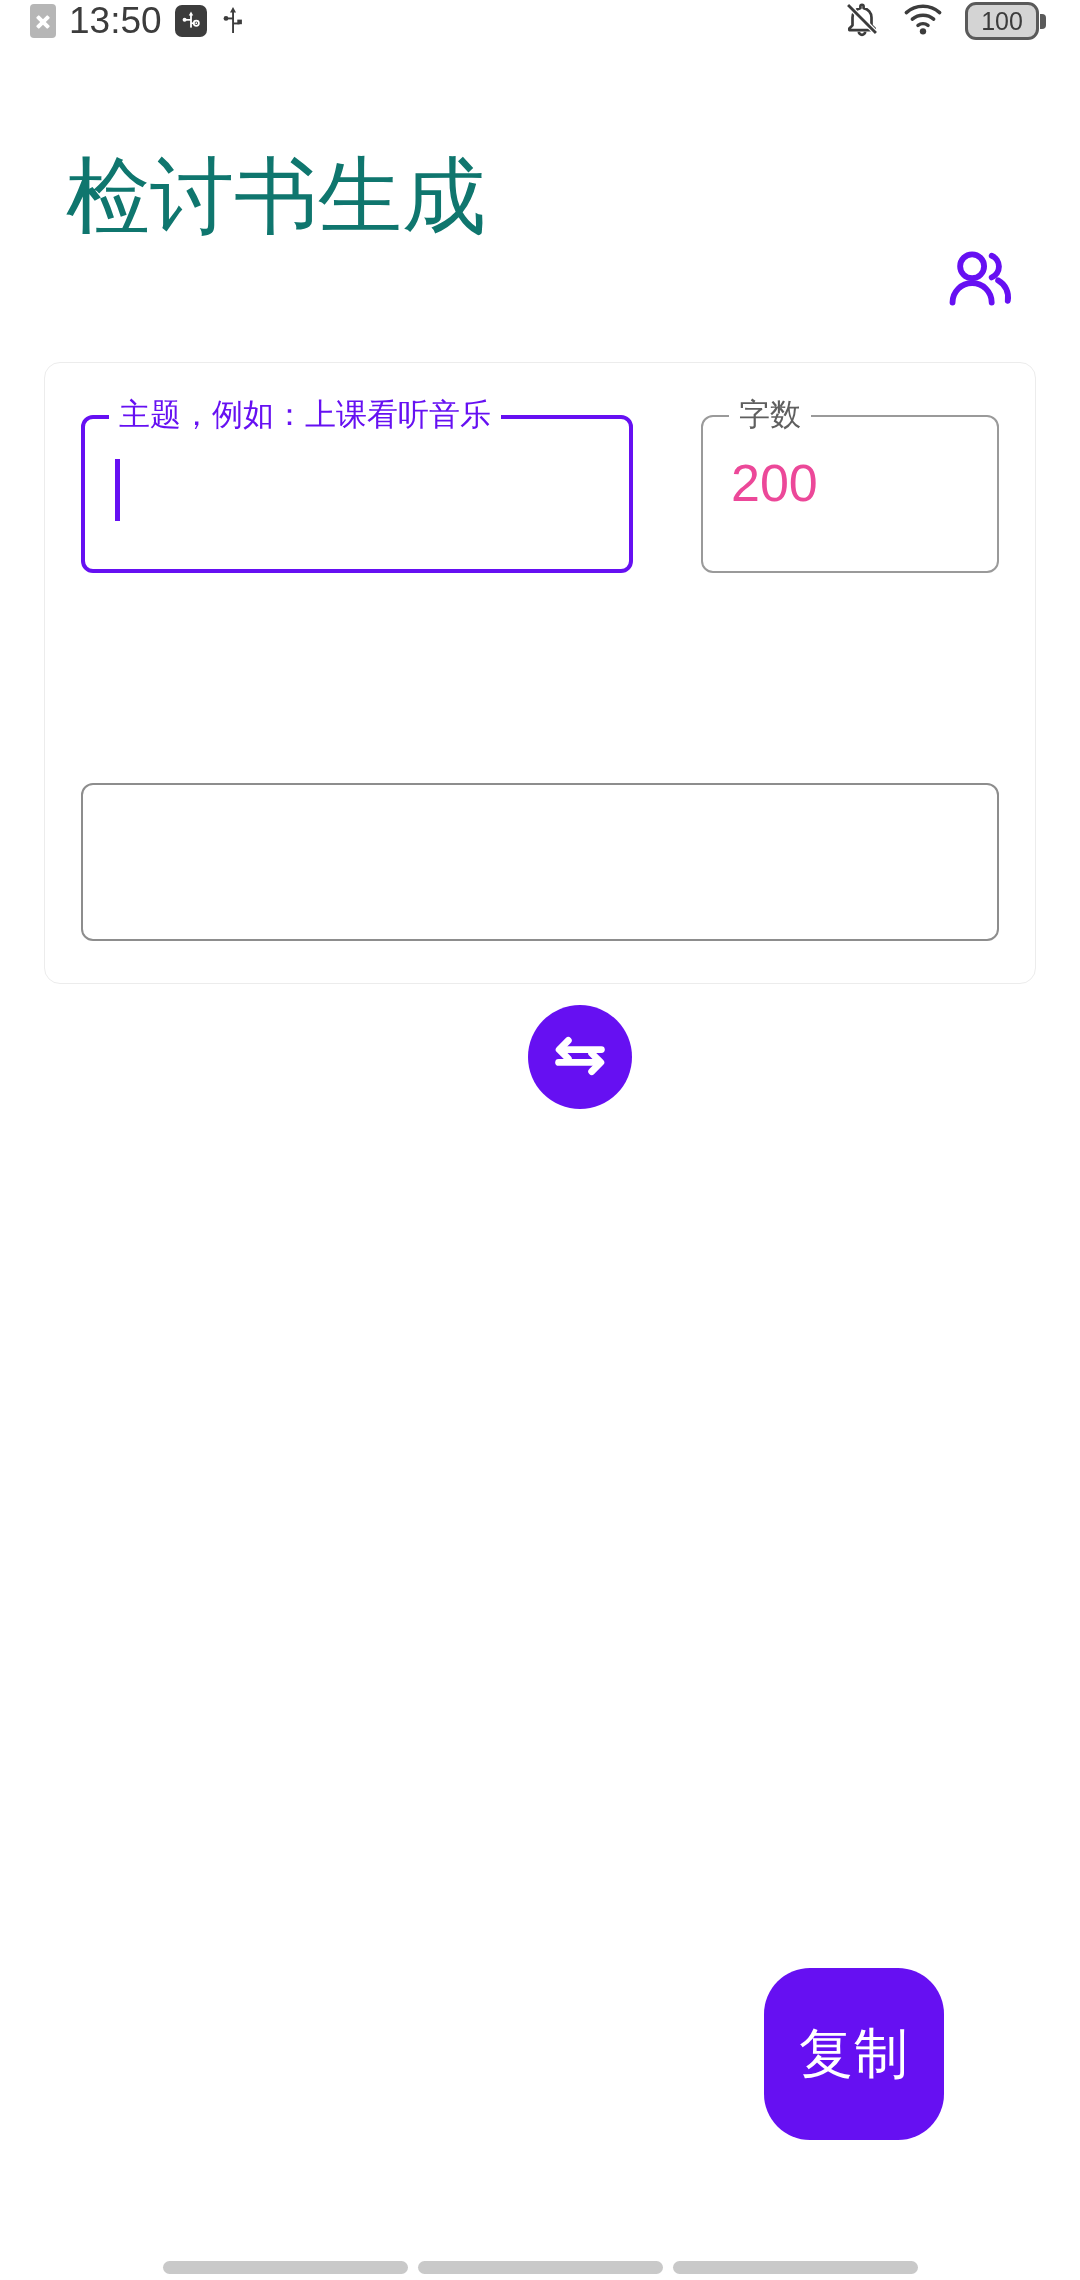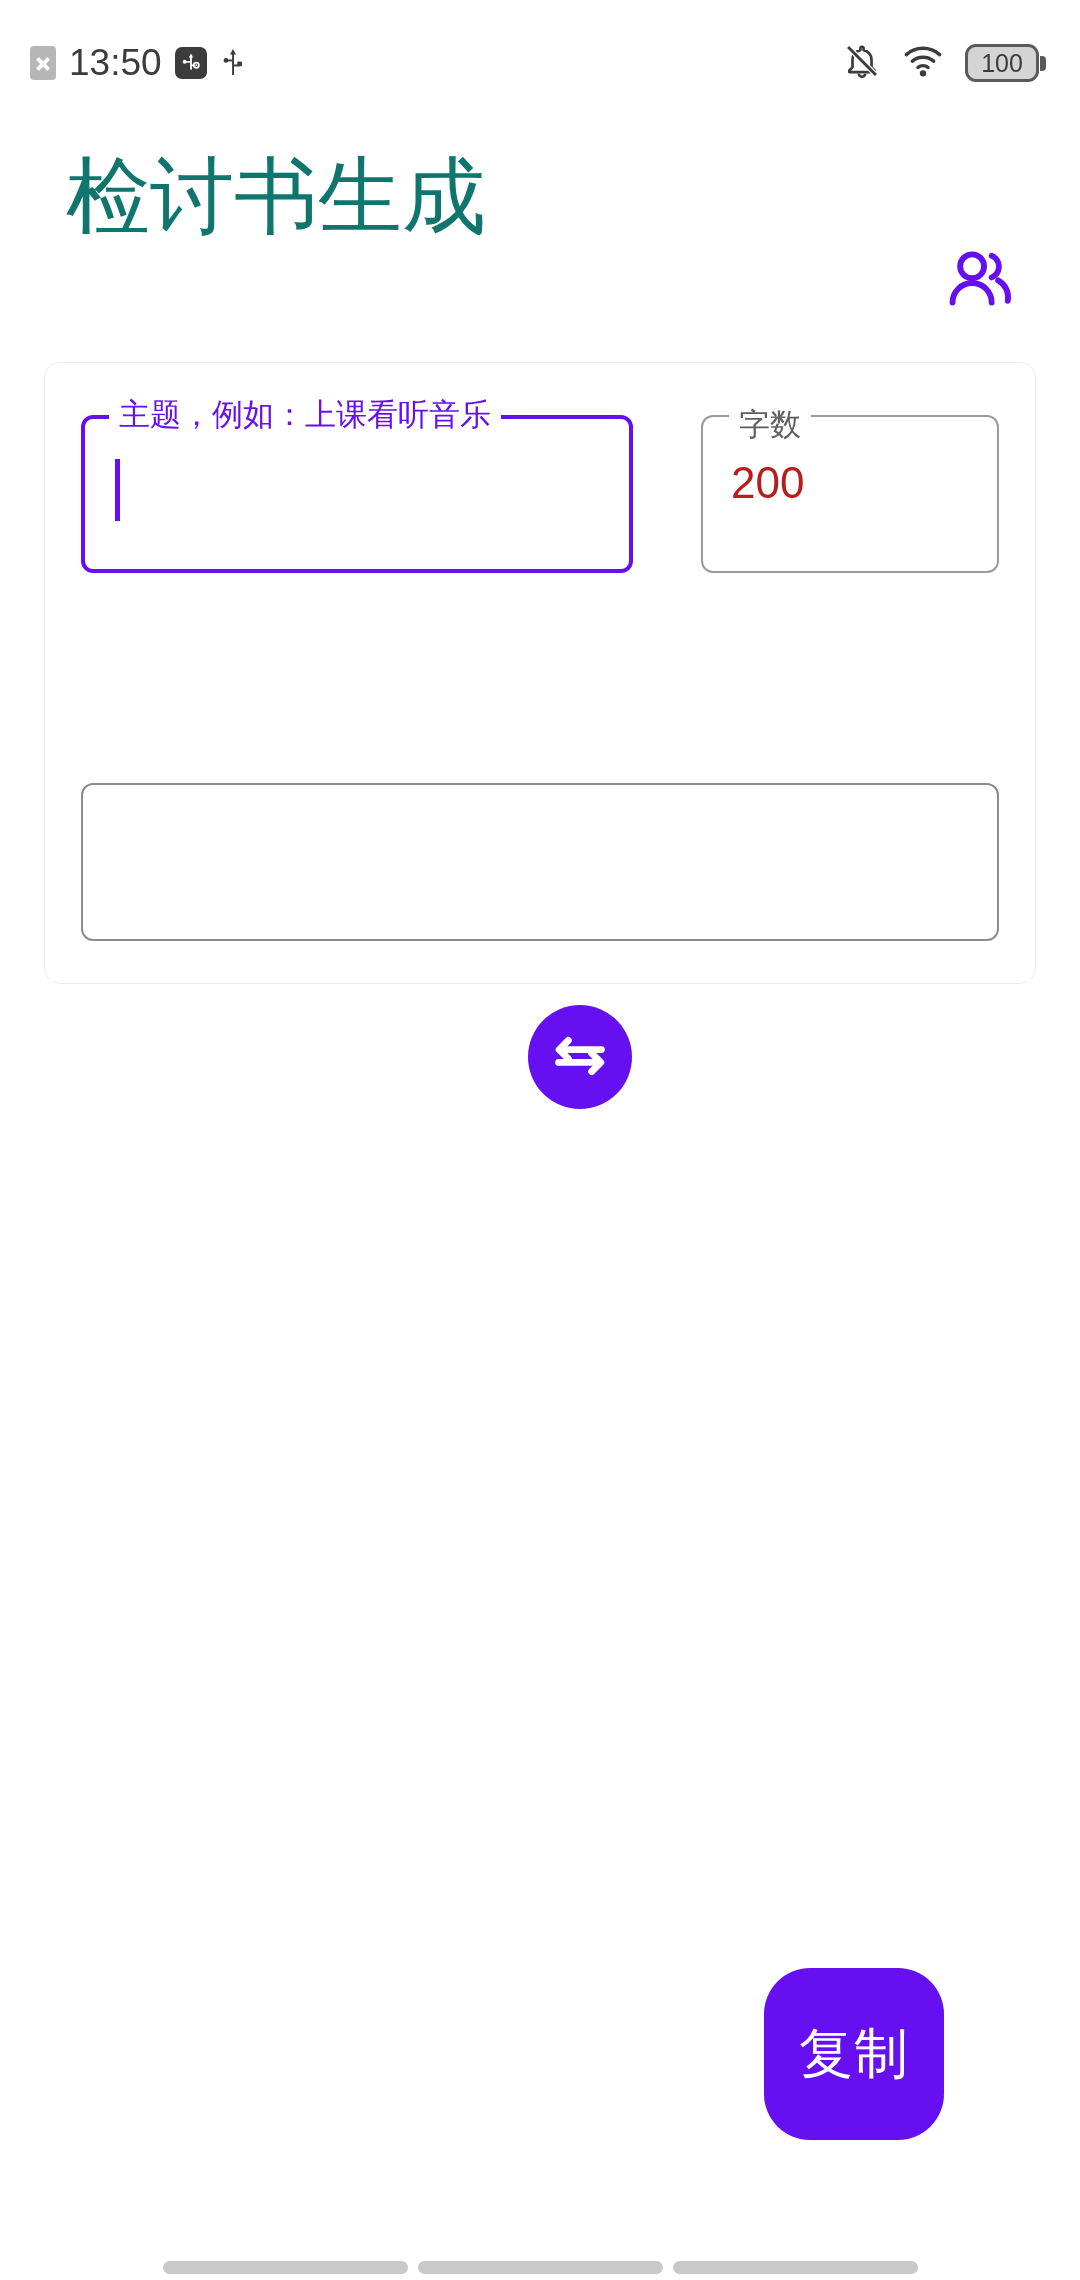--- a/index.html
+++ b/index.html
@@ -15,25 +15,25 @@
   #screen {
     position: relative;
     width: 1080px;
     height: 2280px;
     background: #ffffff;
   }
 
   
   #status-bar {
     position: absolute;
-    top: 12px; left: 0;
+    top: 0; left: 0;
     width: 1080px;
     height: 72px;
     display: flex;
-    align-items: flex-end;
+    align-items: flex-start;
     justify-content: space-between;
     padding: 0 34px 0 30px;
   }
   .status-left, .status-right {
     display: flex;
     align-items: center;
   }
   .status-left { gap: 13px; }
   .status-right { gap: 22px; }
 
@@ -132,23 +132,23 @@
     padding: 0 10px;
     background: #ffffff;
     font-size: 31px;
     line-height: 34px;
     white-space: nowrap;
   }
   .field .value {
     position: absolute;
     left: 30px;
     top: 42px;
-    font-size: 44px;
+    font-size: 52px;
     line-height: 52px;
-    color: #b91c1c;
+    color: #ec4899;
   }
 
   
   #topic-field {
     left: 36px;
     top: 52px;
     width: 552px;
     height: 158px;
   }
   #topic-field .notch-border {
@@ -169,21 +169,21 @@
   #count-field {
     left: 656px;
     top: 52px;
     width: 298px;
     height: 158px;
   }
   #count-field .notch-border {
     border: 2px solid #9a9a9a;
     border-radius: 12px;
   }
-  #count-field .legend { color: #5f5f5f; margin-top: 10px; }
+  #count-field .legend { color: #5f5f5f; }
 
   
   #generate-button {
     position: absolute;
     left: 483px;
     top: 642px;
     width: 104px; height: 104px;
     border-radius: 52px;
     background: #6610f2;
     display: flex;

